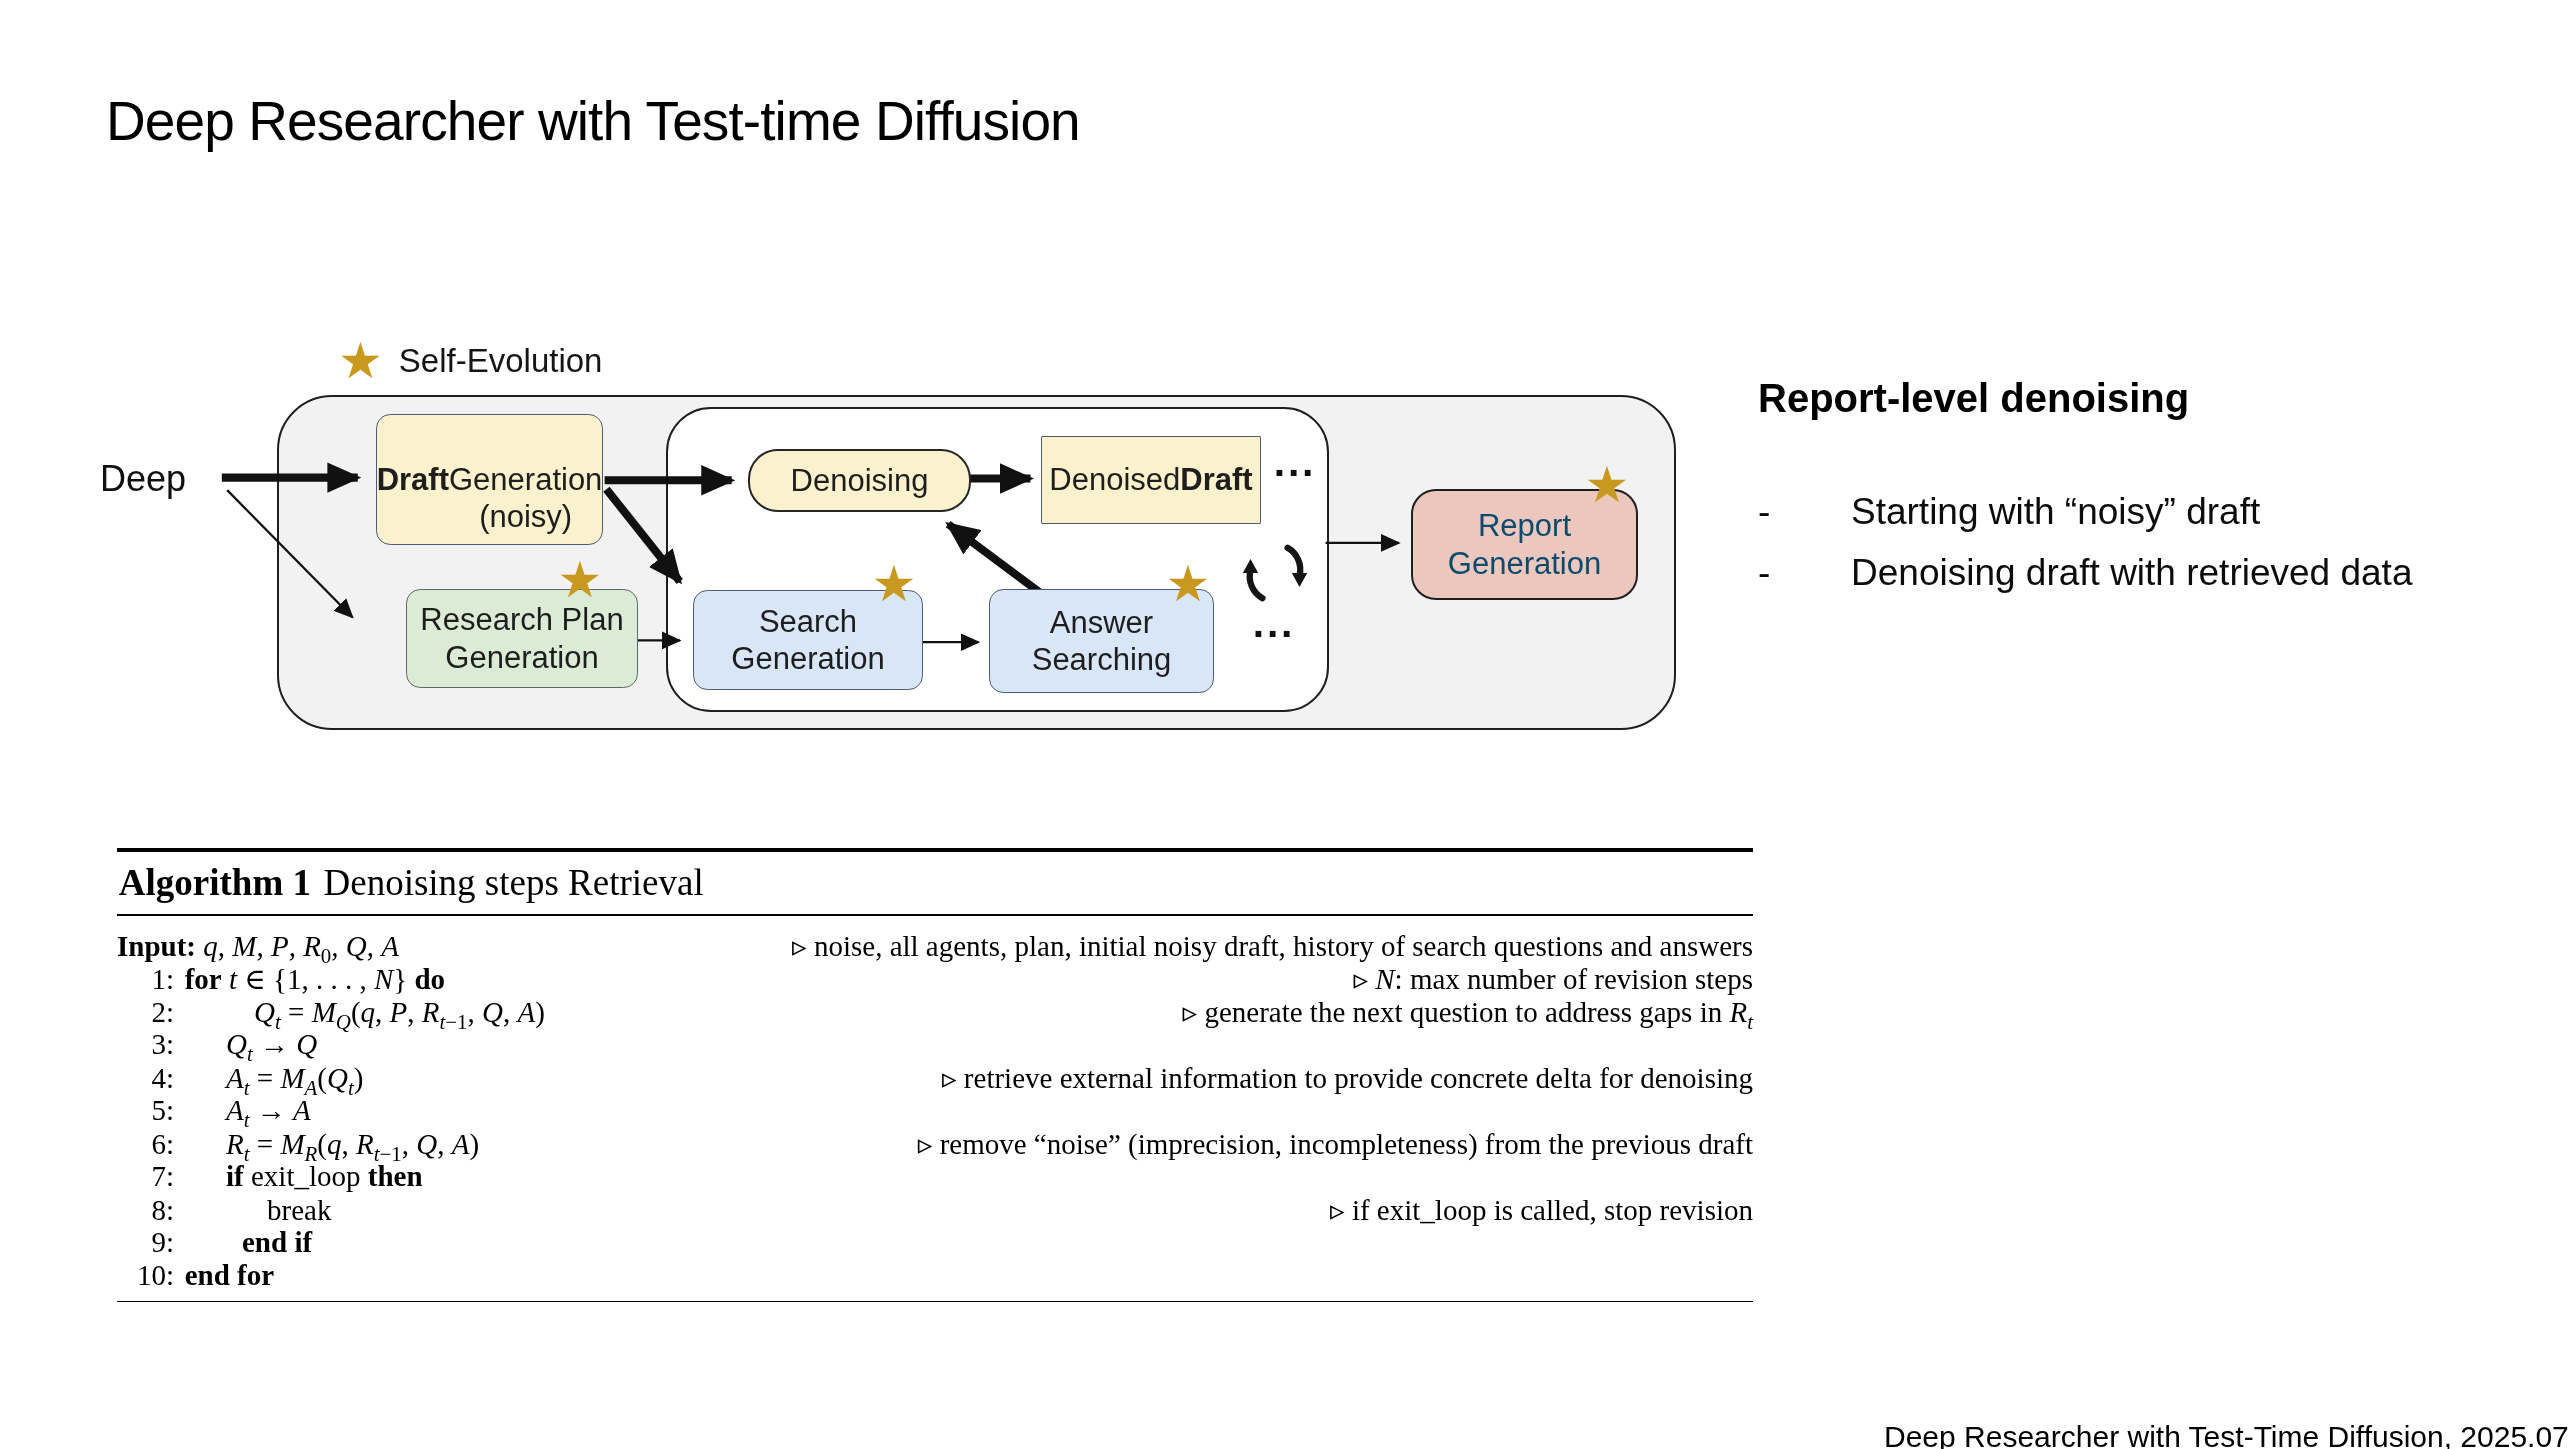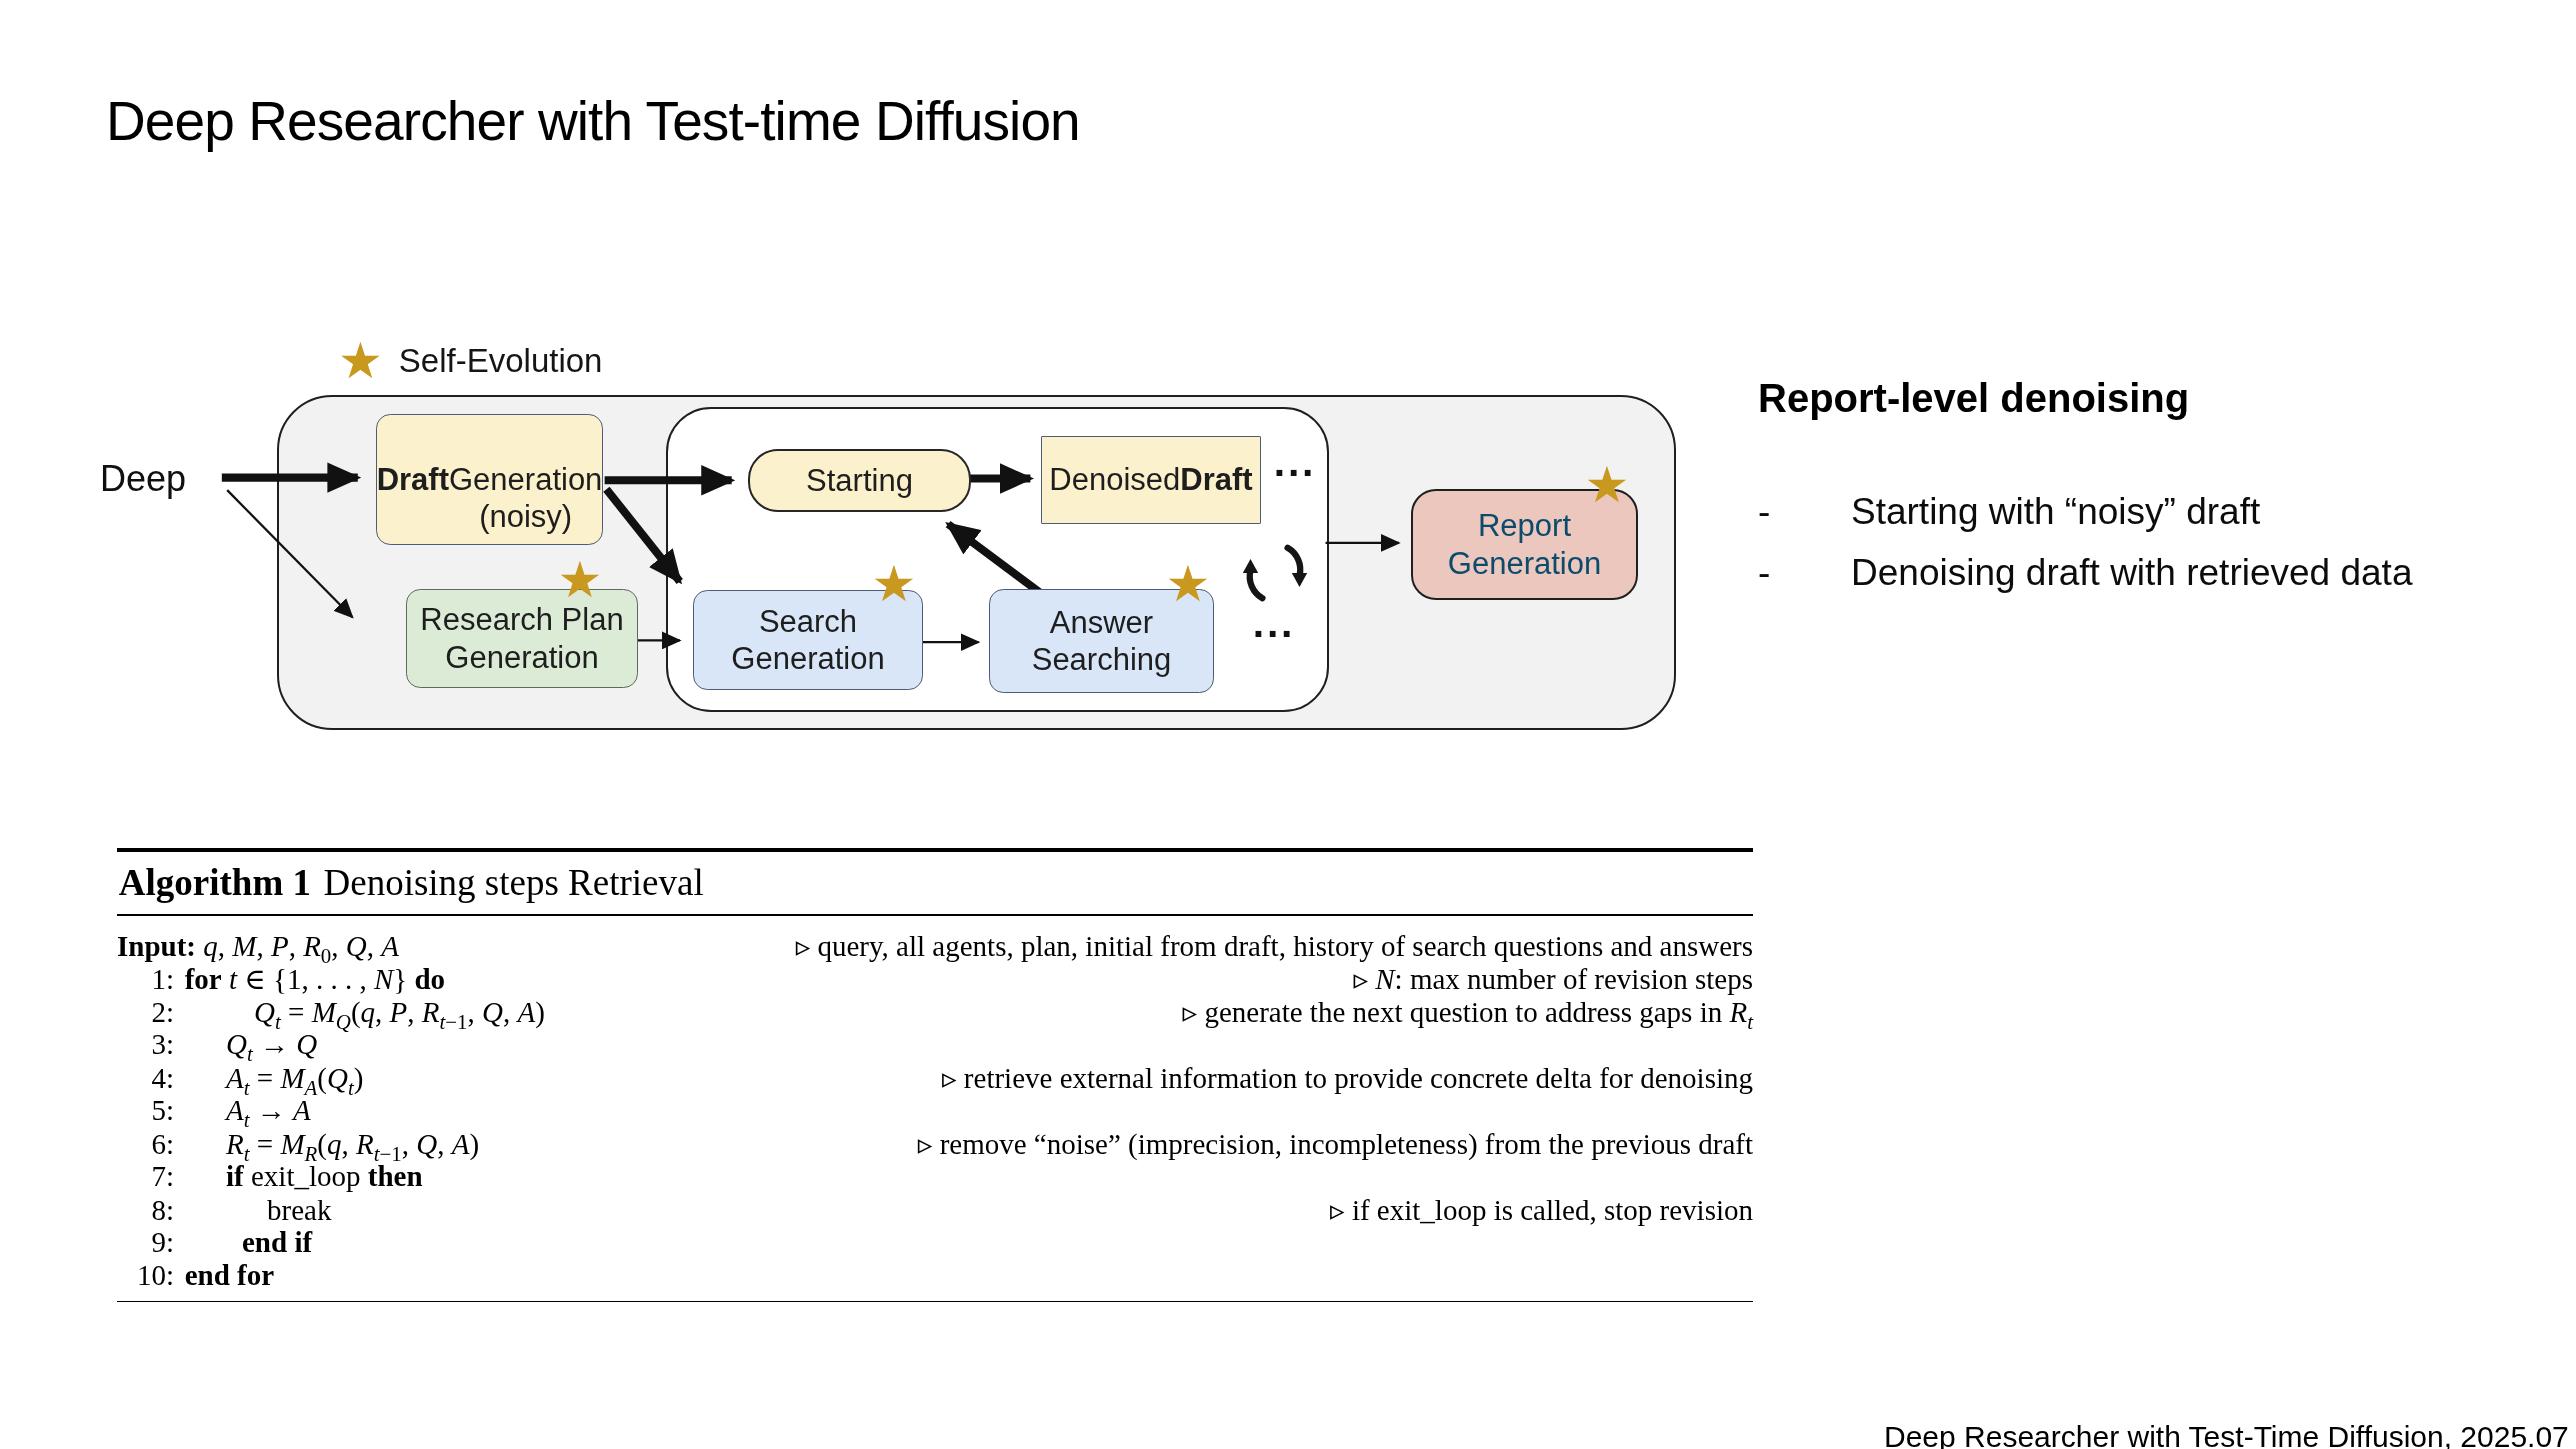--- a/index.html
+++ b/index.html
@@ -100,21 +100,21 @@
     <path d="M1030,718 L1094,718" stroke="#111" stroke-width="2.5" fill="none" marker-end="url(#ms)"></path>
     <path d="M1170,668 L1060,586" stroke="#111" stroke-width="9" fill="none" marker-end="url(#mb)"></path>
     <path d="M1081,535 L1152,535" stroke="#111" stroke-width="9" fill="none" marker-end="url(#mb)"></path>
     <path d="M1482,607 L1564,607" stroke="#111" stroke-width="2.5" fill="none" marker-end="url(#ms)"></path>
   </svg>
 
   <div class="query-label">Deep</div>
 
   <div class="node n-draft"><b>Draft</b><br>Generation<br>(noisy)</div>
   <div class="node n-research">Research Plan<br>Generation</div>
-  <div class="node n-denoise">Starting</div>
+  <div class="node n-denoise">Denoising</div>
   <div class="node n-denoised">Denoised<br><b>Draft</b></div>
   <div class="node n-search">Search<br>Generation</div>
   <div class="node n-answer">Answer<br>Searching</div>
   <div class="node n-report">Report<br>Generation</div>
 
   <span class="star-glyph abs s-research">★</span>
   <span class="star-glyph abs s-search">★</span>
   <span class="star-glyph abs s-answer">★</span>
   <span class="star-glyph abs s-report">★</span>
 
@@ -142,21 +142,21 @@
 
   <div class="alg">
     <div class="alg-rule thick"></div>
     <div class="alg-caption">
       <b>Algorithm 1</b><span>Denoising steps Retrieval</span>
     </div>
     <div class="alg-rule"></div>
     <div class="alg-body" id="alg-body">
         <div class="alg-row">
           <span class="alg-code" style="margin-left: 0px;"><b>Input:</b> <i>q</i>, <i>M</i>, <i>P</i>, <i>R</i><sub>0</sub>, <i>Q</i>, <i>A</i></span>
-          <span class="alg-comment">▹ query, all agents, plan, initial from draft, history of search questions and answers</span>
+          <span class="alg-comment">▹ noise, all agents, plan, initial noisy draft, history of search questions and answers</span>
         </div>
         <div class="alg-row">
           <span class="alg-num">1:</span>
           <span class="alg-code" style="margin-left: 10.7px;"><b>for</b> <i>t</i> ∈ {1, . . . , <i>N</i>} <b>do</b></span>
           <span class="alg-comment">▹ <i>N</i>: max number of revision steps</span>
         </div>
         <div class="alg-row">
           <span class="alg-num">2:</span>
           <span class="alg-code" style="margin-left: 80px;"><i>Q</i><sub><i>t</i></sub> = <i>M</i><sub><i>Q</i></sub>(<i>q</i>, <i>P</i>, <i>R</i><sub><i>t</i>−1</sub>, <i>Q</i>, <i>A</i>)</span>
           <span class="alg-comment">▹ generate the next question to address gaps in <i>R</i><sub><i>t</i></sub></span>

